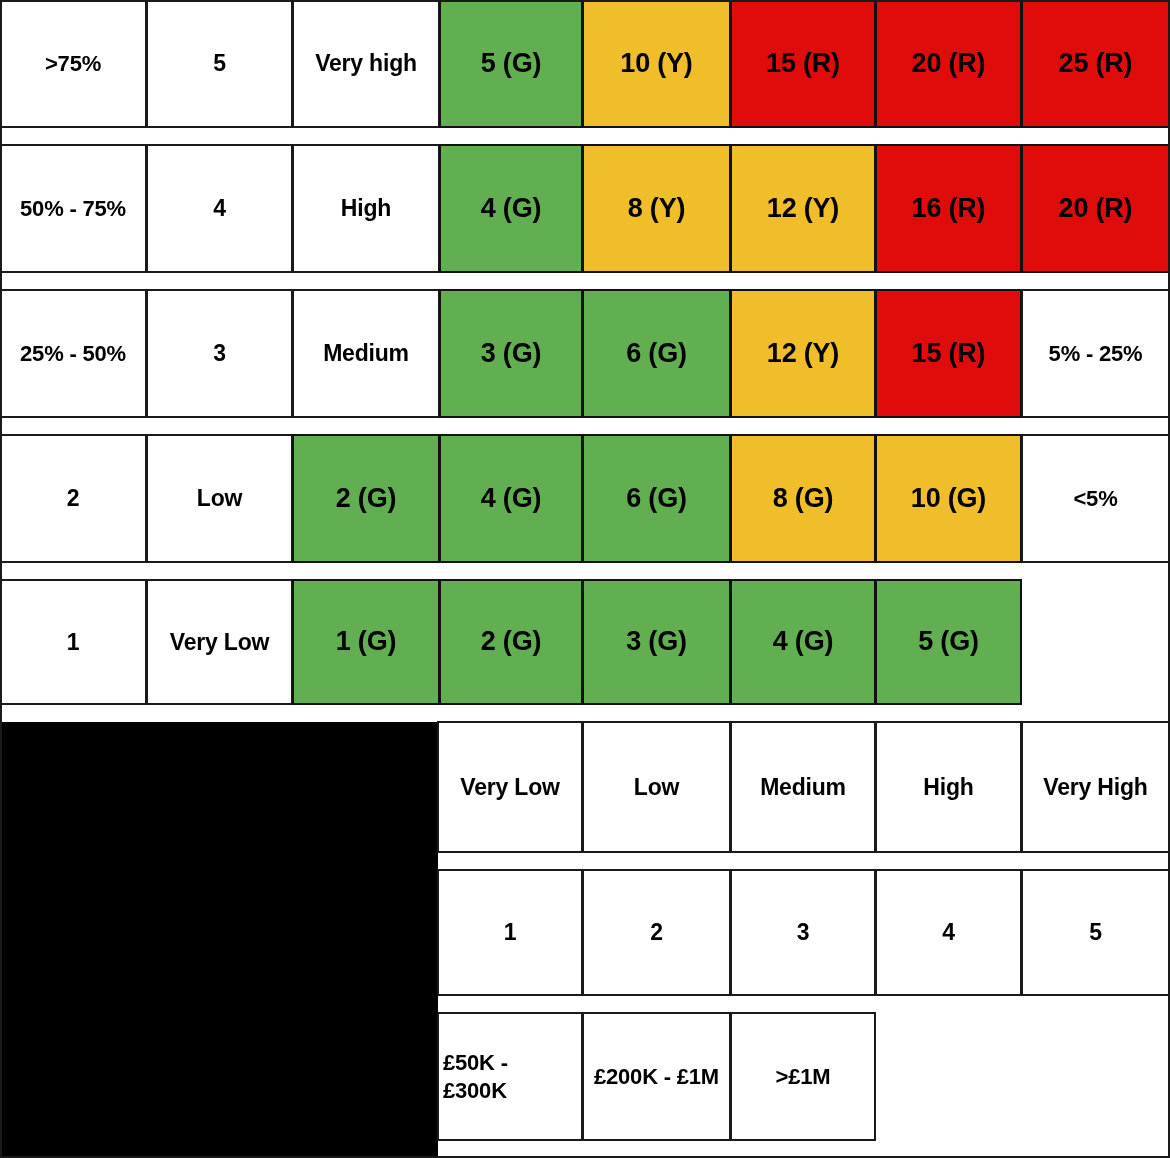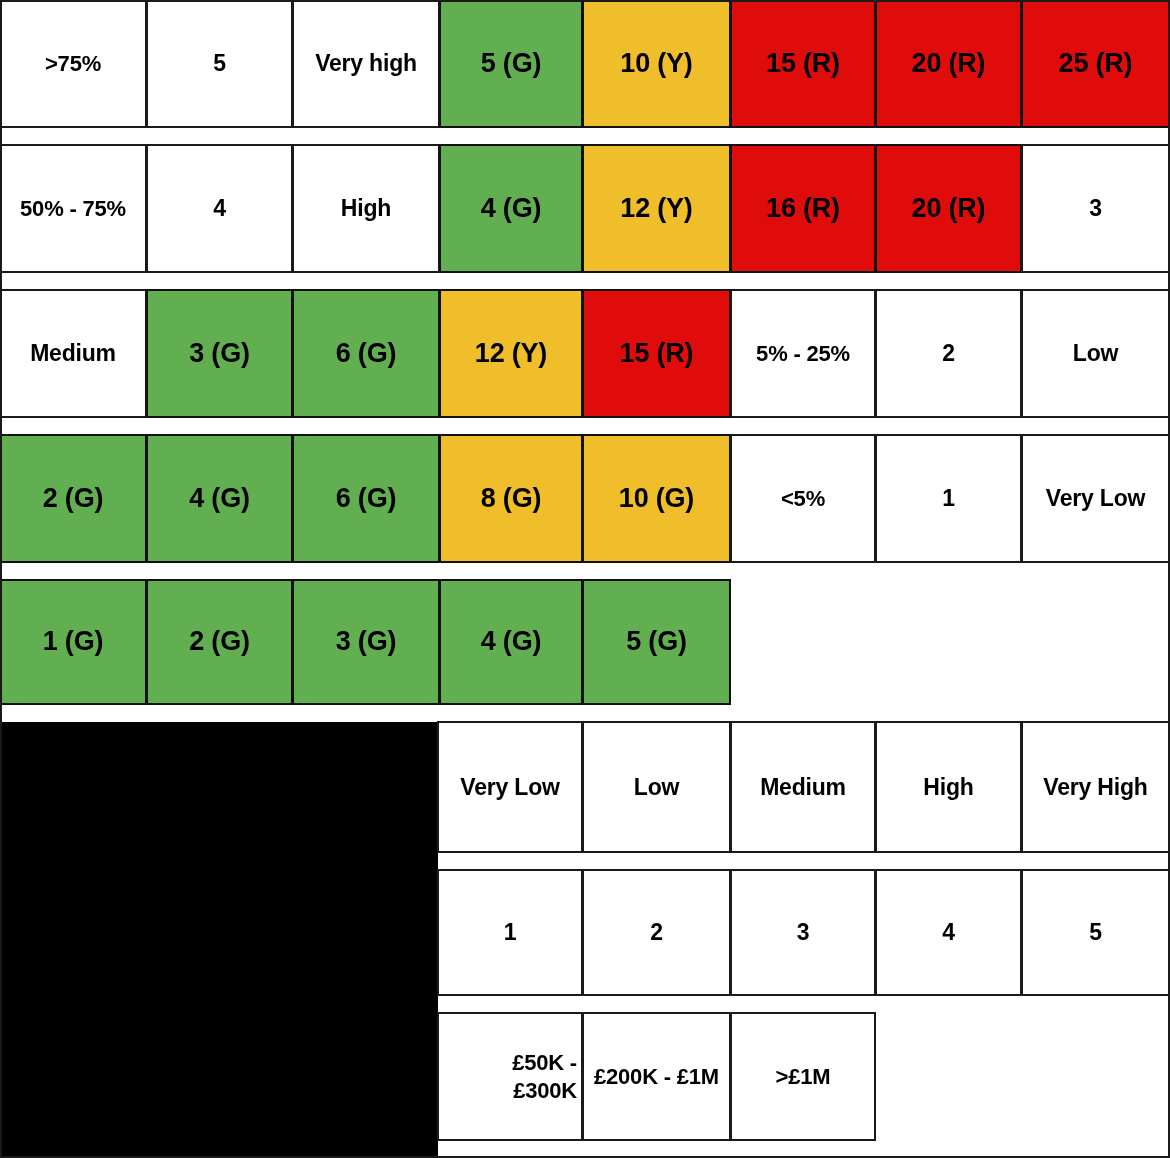--- a/index.html
+++ b/index.html
@@ -46,21 +46,21 @@
     grid-template-columns: 145px 148px 145px 146px 148px;
     grid-template-rows: 148px 143px 145px;
   }
   .cell {
     box-sizing: border-box;
     border: 2px solid #1a1a1a;
     margin: -1px 0 17px -1px;
     display: flex;
     align-items: center;
     justify-content: center;
-    text-align: right;
+    text-align: left;
     font-weight: bold;
     font-size: 22px;
     color: #000000;
     line-height: 1.25;
     padding: 2px 4px;
     background: #ffffff;
     font-family: "Liberation Sans", sans-serif;
     letter-spacing: -0.2px;
   }
   .cell.label-pct { font-size: 22px; }
@@ -97,24 +97,26 @@
     <div class="cell score g">5 (G)</div>
     <div class="cell score y">10 (Y)</div>
     <div class="cell score r">15 (R)</div>
     <div class="cell score r">20 (R)</div>
     <div class="cell score r">25 (R)</div>
 
     <div class="cell label-pct">50% - 75%</div>
     <div class="cell label-num">4</div>
     <div class="cell label-word">High</div>
     <div class="cell score g">4 (G)</div>
+    <div class="cell score y">8 (Y)</div>
     <div class="cell score y">12 (Y)</div>
     <div class="cell score r">16 (R)</div>
     <div class="cell score r">20 (R)</div>
 
+    <div class="cell label-pct">25% - 50%</div>
     <div class="cell label-num">3</div>
     <div class="cell label-word">Medium</div>
     <div class="cell score g">3 (G)</div>
     <div class="cell score g">6 (G)</div>
     <div class="cell score y">12 (Y)</div>
     <div class="cell score r">15 (R)</div>
 
     <div class="cell label-pct">5% - 25%</div>
     <div class="cell label-num">2</div>
     <div class="cell label-word">Low</div>

